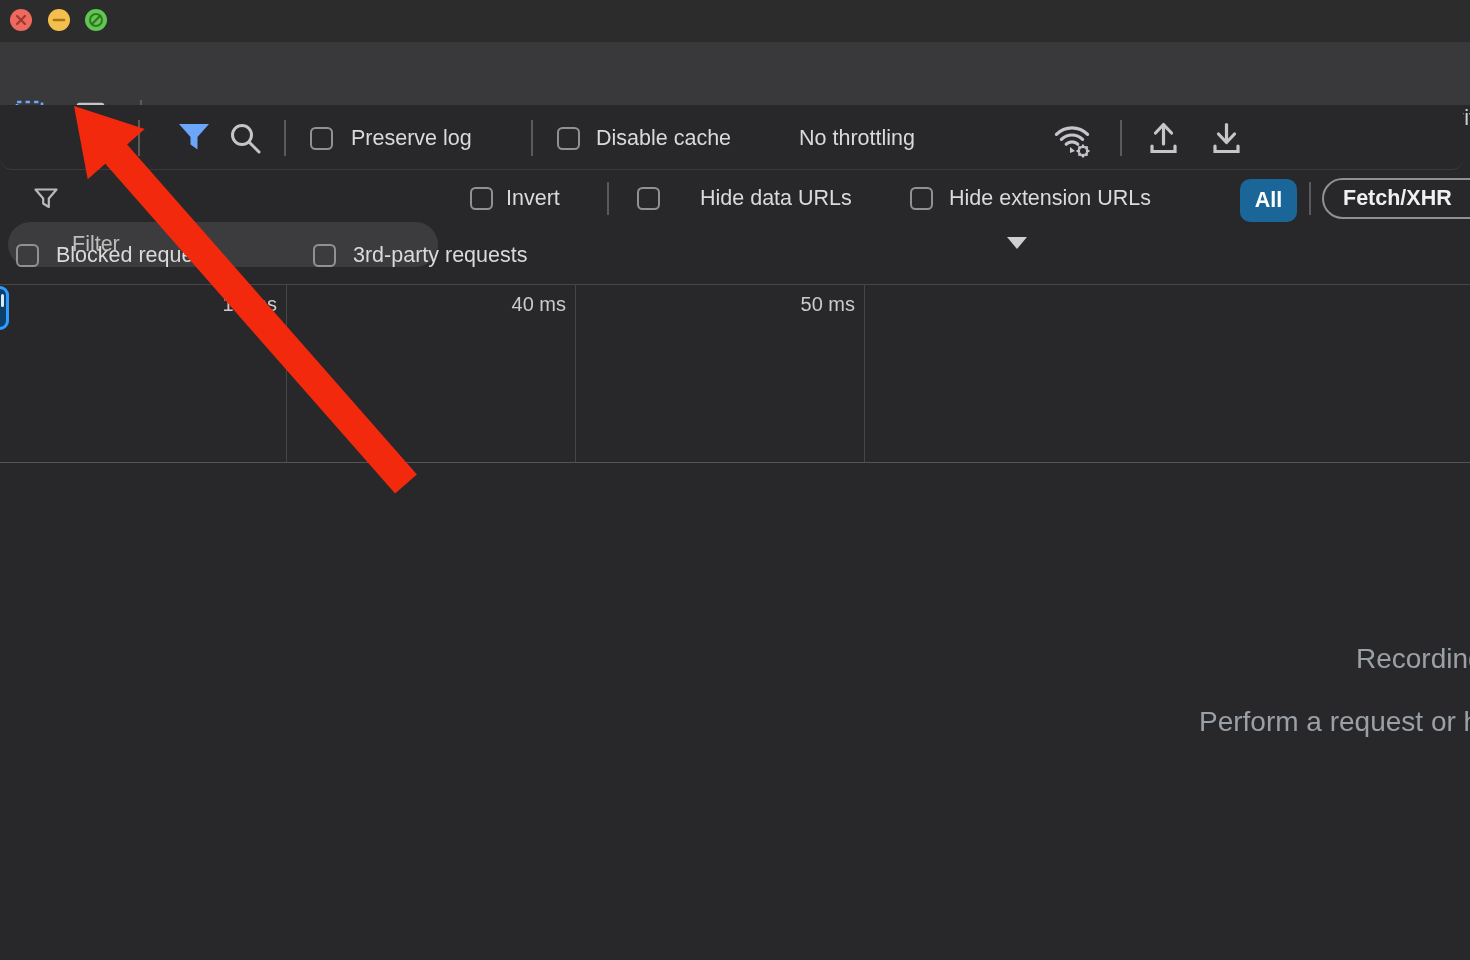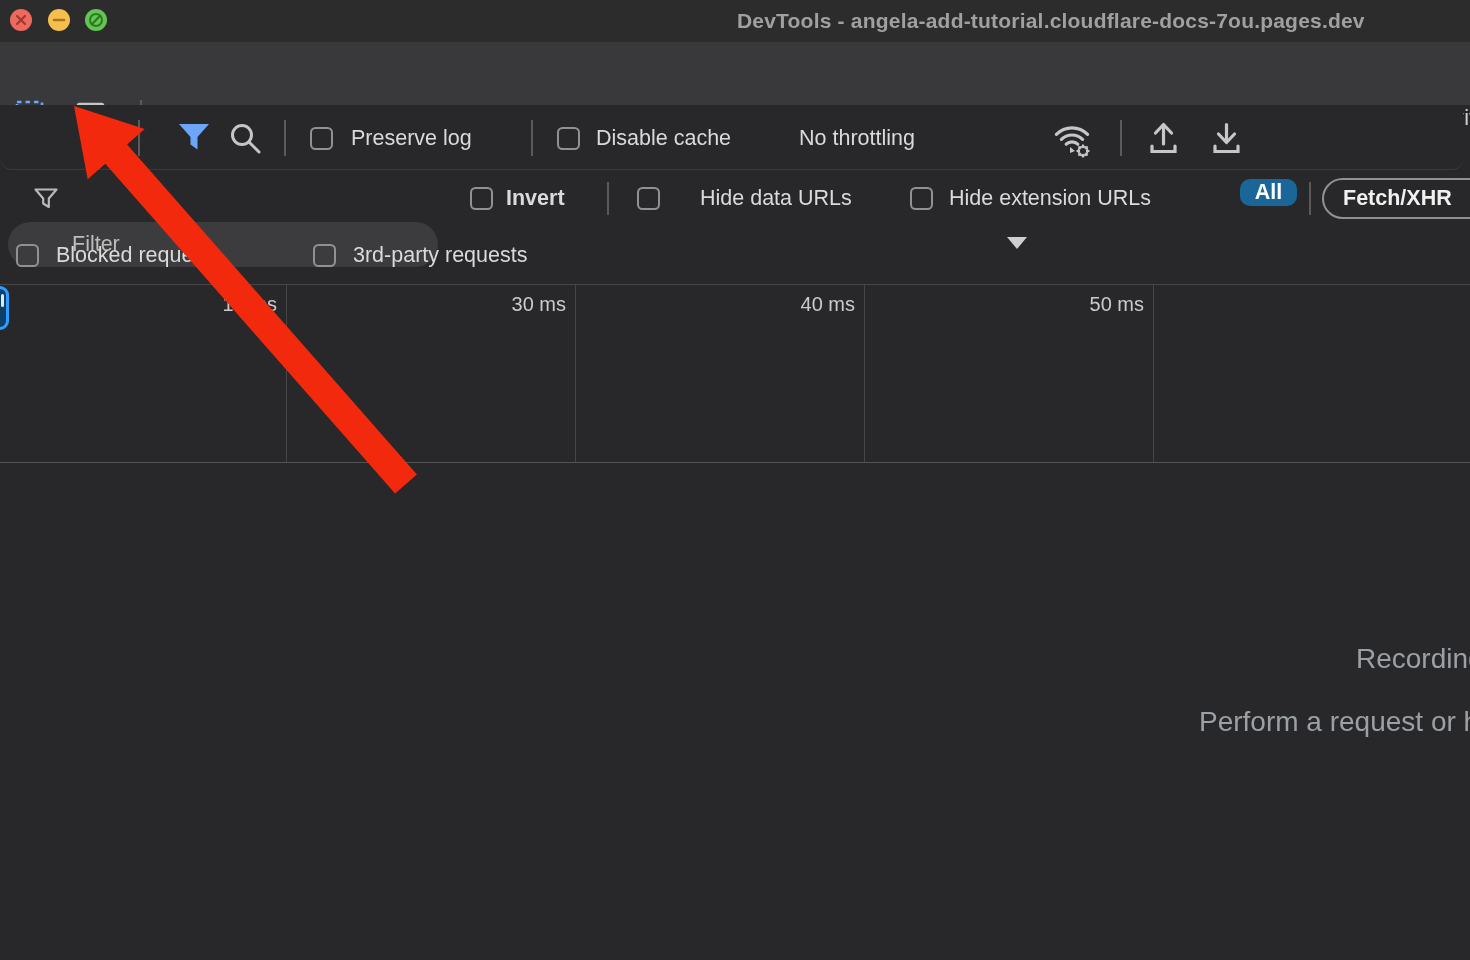--- a/index.html
+++ b/index.html
@@ -68,21 +68,21 @@
   
   .filter-pill {
     position:absolute; left:8px; top:176px; width:430px; height:45px;
     background:#3c3c3e; border-radius:23px; border:none; outline:none;
     color:#e8e8e8; font-size:21.5px; font-family:"Liberation Sans", sans-serif;
     padding-left:64px;
     margin-top:46px;
   }
   .filter-pill::placeholder { color:#bdbdbd; }
   .type-all {
-    position:absolute; left:1240px; top:179px; width:57px; height:27px;
+    position:absolute; left:1240px; top:179px; width:57px; height:43px;
     background:#1a6699; color:#ffffff; border-radius:10px;
     font-size:21.5px; font-weight:bold; display:flex; align-items:center; justify-content:center;
   }
   .type-fetch {
     position:absolute; left:1322px; top:178px; width:170px; height:41px;
     border:2px solid #919191; border-radius:21px;
     font-size:21.5px; font-weight:bold; color:#f0f0f0;
     display:flex; align-items:center; padding-left:19px; white-space:nowrap;
   }
 
@@ -129,21 +129,20 @@
     <svg width="22" height="22">
         <path d="M6 11 H16" stroke="#a8770f" stroke-width="2.6" stroke-linecap="round"></path>
       </svg>
   </span>
   <span class="traffic tl-zoom">
     <svg width="22" height="22">
       <circle cx="11" cy="11" r="6" fill="none" stroke="#2e7a1e" stroke-width="2"></circle>
       <path d="M6.8 15.2 L15.2 6.8" stroke="#2e7a1e" stroke-width="2.2" stroke-linecap="round"></path>
     </svg>
   </span>
-  <span class="win-title">DevTools - angela-add-tutorial.cloudflare-docs-7ou.pages.dev</span>
 </div>
 
 <div class="abs tabbar">
   <span class="icon" style="left:14px; top:57px;">
     <svg width="40" height="40">
       <rect x="3" y="3" width="25" height="25" fill="none" stroke="#6ba6f8" stroke-width="2.6" stroke-dasharray="4.5 4"></rect>
       <path d="M17 16 L17 33 L21.5 28.8 L25 35.5 L28.5 33.5 L25 27 L31 26.5 Z" fill="#6ba6f8"></path>
     </svg>
   </span>
   <span class="icon" style="left:76px; top:60px;">
@@ -233,21 +232,21 @@
 
 <div>
   <input class="filter-pill" placeholder="Filter" style="">
   <span class="icon" style="left:34px; top:188px; z-index:2;">
     <svg width="24" height="22">
         <path d="M1.5 1.5 H22.5 L14.8 10.5 V19 L9.2 15.5 V10.5 Z" fill="none" stroke="#b9b9b9" stroke-width="2.2" stroke-linejoin="round"></path>
       </svg>
   </span>
 
   <span class="cb" style="left:470px; top:187px;"></span>
-  <span class="lbl" style="left:506px; top:186px;font-weight:bold;">Invert</span>
+  <span class="lbl" style="left:506px; top:186px;">Invert</span>
 
   <div class="vdiv" style="left:607px; top:182px; height:33px;"></div>
 
   <span class="cb" style="left:637px; top:187px;"></span>
   <span class="lbl" style="left:700px; top:186px;">Hide data URLs</span>
 
   <span class="cb" style="left:910px; top:187px;"></span>
   <span class="lbl" style="left:949px; top:186px;">Hide extension URLs</span>
 
   <div class="type-all">All</div>
@@ -258,21 +257,20 @@
 <div>
   <span class="cb" style="left:16px; top:244px;"></span>
   <span class="lbl" style="left:56px; top:243px;">Blocked requests</span>
 
   <span class="cb" style="left:313px; top:244px;"></span>
   <span class="lbl" style="left:353px; top:243px;">3rd-party requests</span>
 </div>
 
 <div class="abs timeline">
   <div class="tl-cell" style="width:287px;">10 ms</div>
-  <div class="tl-cell" style="width:289px;">30 ms</div>
   <div class="tl-cell" style="width:289px;">40 ms</div>
   <div class="tl-cell" style="width:289px;">50 ms</div>
 </div>
 <div class="blue-pill"></div>
 
 <div>
   <span class="empty-text empty-recording">Recording network activity…</span>
   <span class="empty-text empty-hint">Perform a request or hit ⌘ R to record the reload.</span>
 </div>
 

